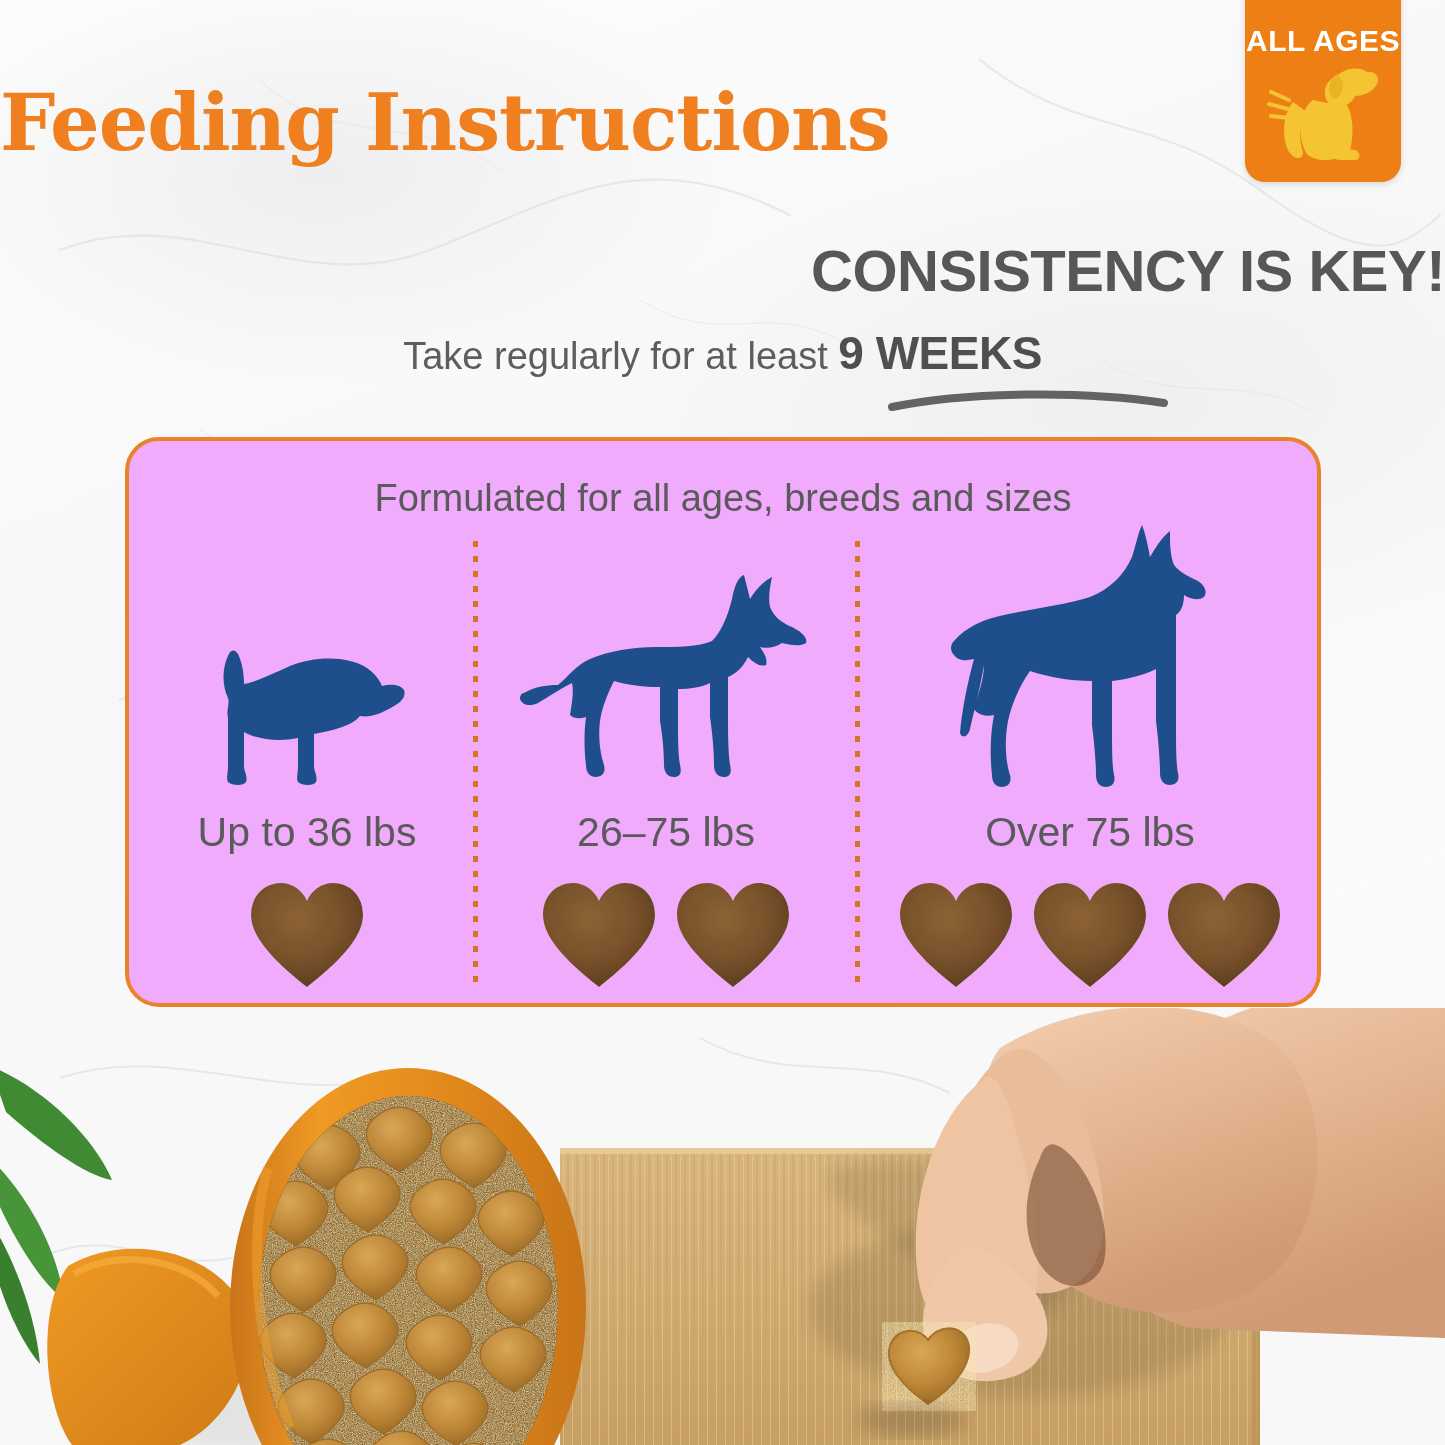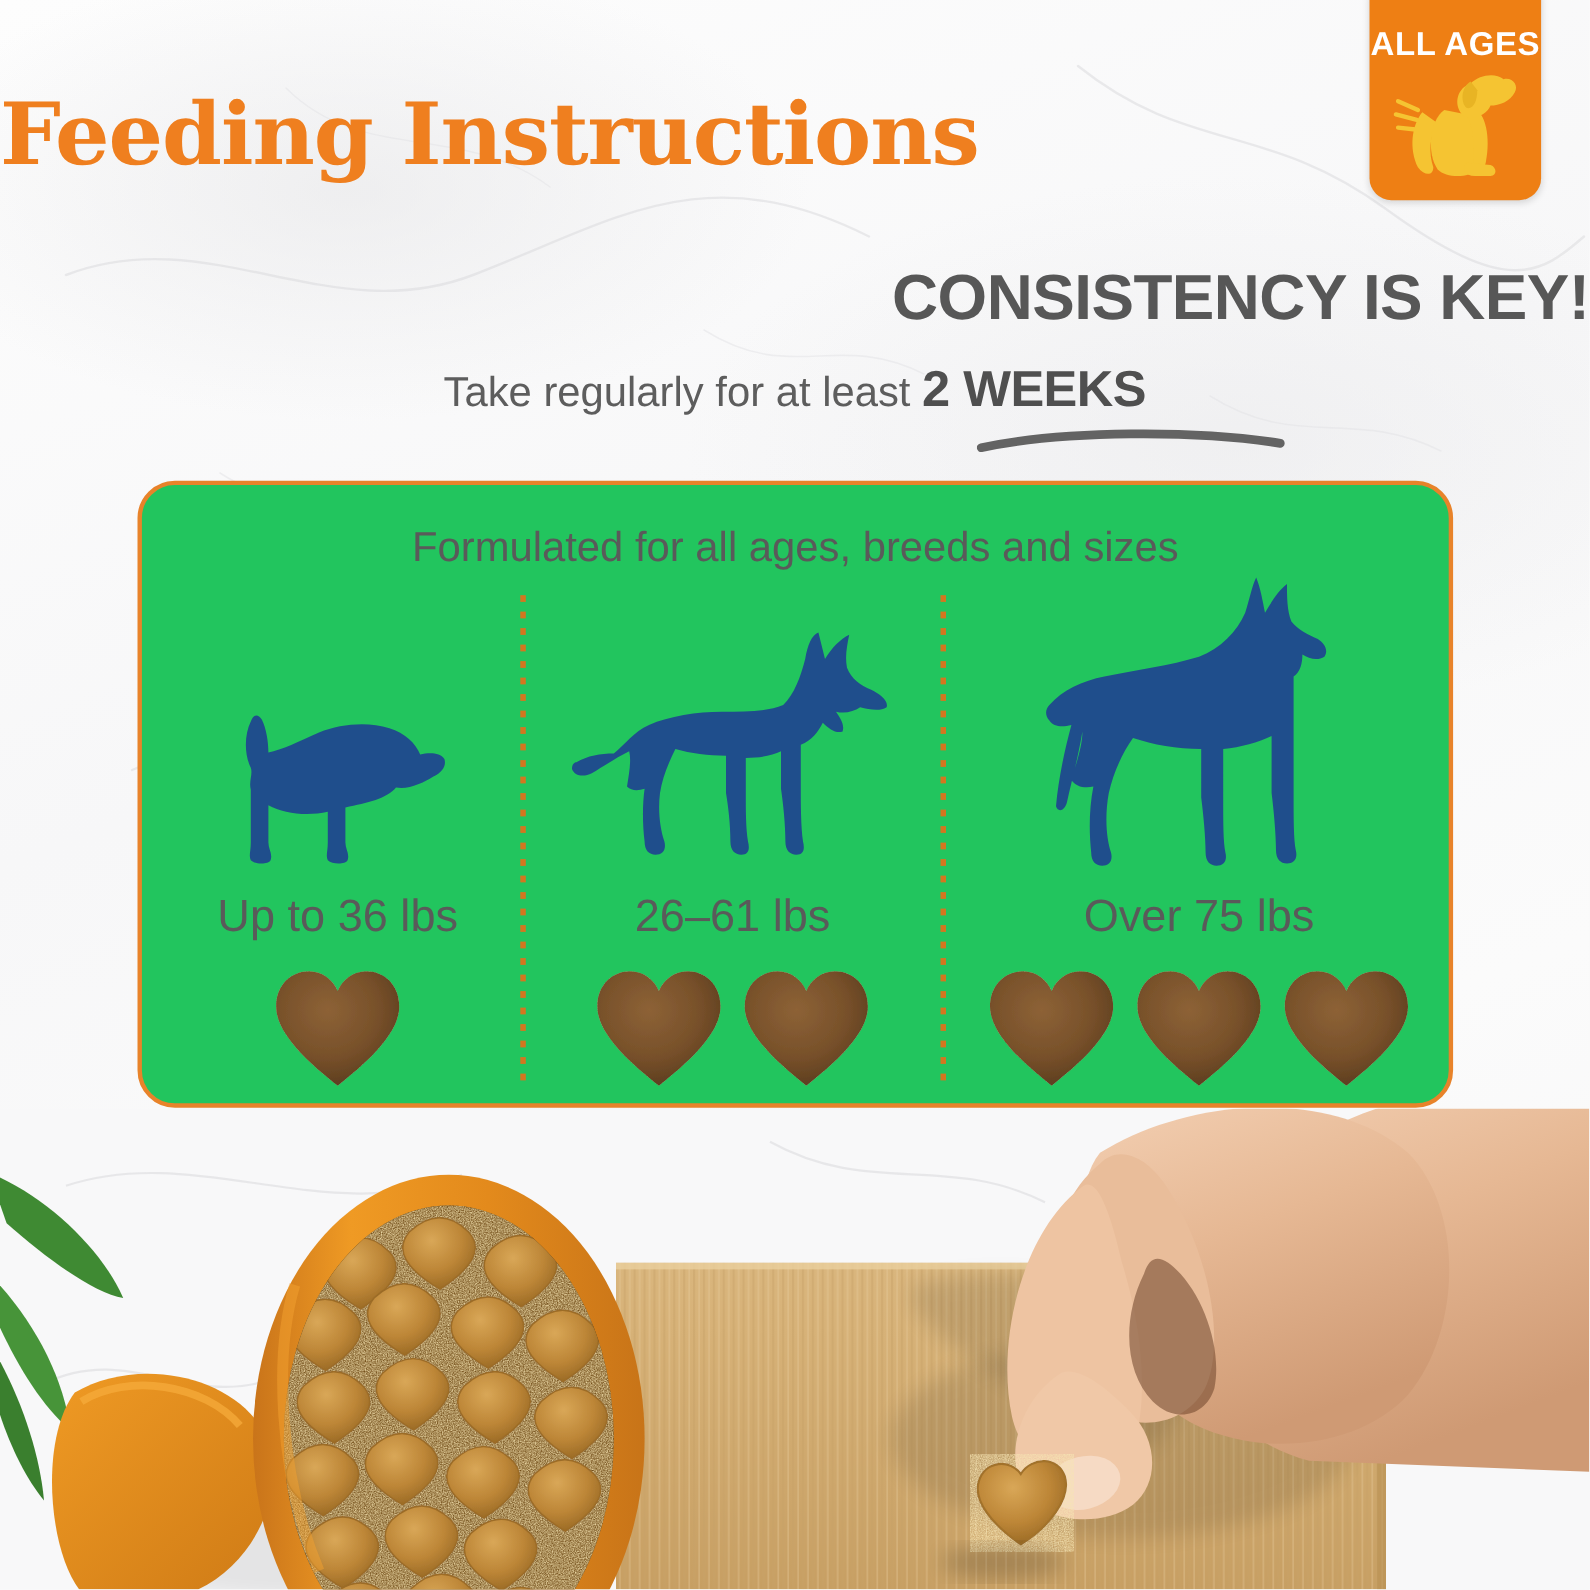--- a/index.html
+++ b/index.html
@@ -59,21 +59,21 @@
     color:#5d5d5d;
   }
   #h3a{ font-size:38px; }
   #h3b{ font-size:46px; font-weight:bold; color:#4f4f4f; letter-spacing:-.5px; }
   #swoosh{ position:absolute; left:888px; top:386px; }
 
   
   #card{
     position:absolute; left:125px; top:437px;
     width:1196px; height:570px;
-    background:#22c55e;
+    background:#f0abfc;
     border:4px solid #e8832a;
     border-radius:34px;
     z-index:10;
   }
   #cardsub{
     position:absolute; left:0; top:36px; width:100%;
     text-align:center; font-size:38px; color:#5a5a5a;
   }
 
   .divider{
@@ -153,21 +153,21 @@
       <path d="M78 28 C 66 32, 62 46, 70 56 C 78 62, 92 58, 96 48 C 104 48, 114 44, 118 36 C 122 30, 116 22, 108 24 C 100 18, 86 20, 78 28 Z"></path>
 
       <path d="M78 26 C 70 30, 68 44, 74 50 C 80 52, 84 44, 84 34 Z" fill="#e8b424"></path>
     </g>
   </svg>
 </div>
 
 <div id="h1">Feeding Instructions</div>
 <div id="h2">CONSISTENCY IS KEY!</div>
 <div id="h3wrap">
-  <span id="h3a">Take regularly for at least </span><span id="h3b">2 WEEKS</span>
+  <span id="h3a">Take regularly for at least </span><span id="h3b">9 WEEKS</span>
 </div>
 <svg id="swoosh" width="280" height="26" viewBox="0 0 280 26">
   <path d="M4 21 C 80 5, 200 5, 276 17" stroke="#636363" stroke-width="8" stroke-linecap="round" fill="none"></path>
 </svg>
 
 <div id="card">
 
   <div id="cardsub">Formulated for all ages, breeds and sizes</div>
 
   <div class="divider" id="div1"></div>
@@ -262,21 +262,21 @@
           C 90 202, 86 206, 80 206
           C 74 206, 70 202, 70 194
           C 68 178, 68 160, 70 146
           C 64 148, 58 148, 54 144
           C 56 132, 58 120, 56 112
           C 44 118, 32 126, 22 132
           C 14 136, 6 134, 4 128
           C 4 124, 6 122, 8 122 Z"></path>
       </svg>
     </div>
-    <div class="wlabel">26–61 lbs</div>
+    <div class="wlabel">26–75 lbs</div>
     <div class="hearts">
       <span class="heart">
         <svg width="124" height="120" viewBox="0 0 124 120">
           <defs>
             <radialGradient id="kg2" cx="42%" cy="34%" r="72%">
               <stop offset="0%" stop-color="#8d6236"></stop>
                 <stop offset="58%" stop-color="#77502a"></stop>
                 <stop offset="100%" stop-color="#583a1d"></stop>
             </radialGradient>
             <filter id="spk2" x="-10%" y="-10%" width="120%" height="120%">

